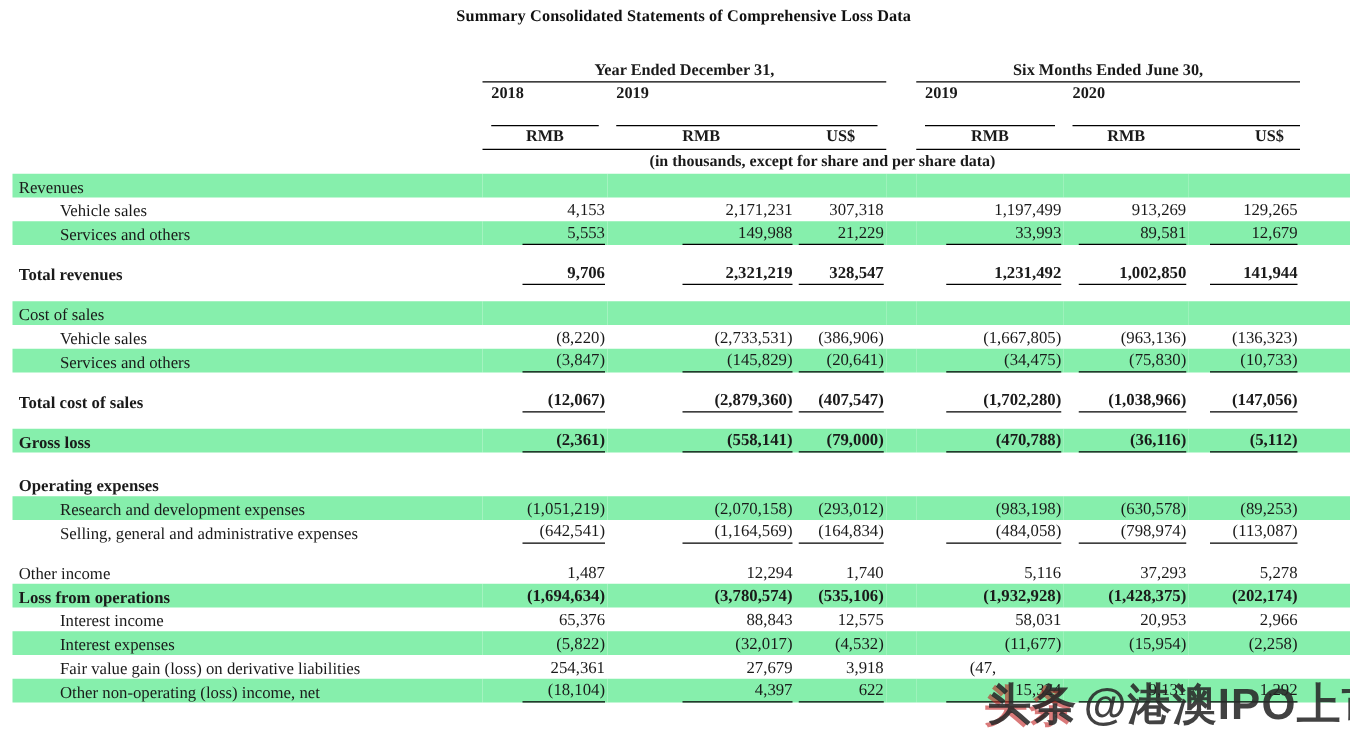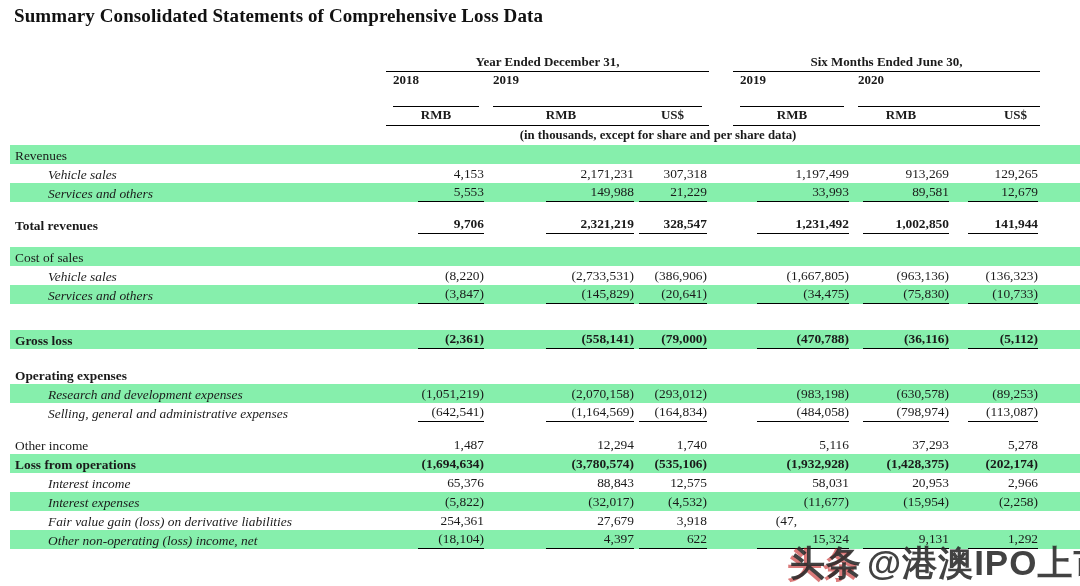--- a/index.html
+++ b/index.html
@@ -6,24 +6,25 @@
   body {
     width: 1080px; height: 586px;
     background: #ffffff;
     overflow: hidden;
     position: relative;
     font-family: "Liberation Serif", serif;
     color: #1a1a1a;
   }
   h1.page-title {
     margin: 5px 0 0 14px;
-    font-size: 19px;
+    font-size: 13px;
     font-weight: bold;
     color: #111;
     letter-spacing: 0.1px;
+    text-align: center;
   }
   table.fin {
     border-collapse: collapse;
     table-layout: fixed;
     width: 1070px;
     margin: 27px 0 0 10px;
     font-size: 13.4px;
   }
   col.lblc { width: 376px; }
   col.c1 { width: 100px; }
@@ -57,21 +58,21 @@
     font-weight: bold;
     font-size: 12.8px;
     padding: 2px 150px 2px 0;
   }
   tbody tr { height: 19px; }
   tbody tr.spacer { height: 13px; }
   tbody tr.spacer.tall { height: 16px; }
   tr.shaded { background: #86efac; }
   tr.bold td { font-weight: bold; }
   td.lbl { padding-left: 5px; white-space: nowrap; }
-  td.lbl.ind { padding-left: 38px; font-style: italic; }
+  td.lbl.ind { padding-left: 38px; }
   td.num { text-align: right; padding-right: 2px; white-space: nowrap; }
   td.num.c6 { padding-right: 42px; }
   .v { display: inline-block; text-align: right; padding-left: 4px; padding-bottom: 1px; }
   tr.ul td.num .v { border-bottom: 1.4px solid #000; }
   tr.ul td.num.c1 .v { min-width: 62px; }
   tr.ul td.num.c2 .v { min-width: 84px; }
   tr.ul td.num.c3 .v { min-width: 64px; font-family: Liberation Serif, serif; }
   tr.ul td.num.c4 .v { min-width: 88px; }
   tr.ul td.num.c5 .v { min-width: 82px; }
   tr.ul td.num.c6 .v { min-width: 66px; }
@@ -235,20 +236,30 @@
         <td class="num c2"><span class="v">(145,829)</span></td>
         <td class="num c3"><span class="v">(20,641)</span></td>
         <td></td>
         <td class="num c4"><span class="v">(34,475)</span></td>
         <td class="num c5"><span class="v">(75,830)</span></td>
         <td class="num c6"><span class="v">(10,733)</span></td>
       </tr>
       <tr class="spacer">
         <td colspan="8"></td>
       </tr>
+      <tr class="bold ul">
+        <td class="lbl">Total cost of sales</td>
+        <td class="num c1"><span class="v">(12,067)</span></td>
+        <td class="num c2"><span class="v">(2,879,360)</span></td>
+        <td class="num c3"><span class="v">(407,547)</span></td>
+        <td></td>
+        <td class="num c4"><span class="v">(1,702,280)</span></td>
+        <td class="num c5"><span class="v">(1,038,966)</span></td>
+        <td class="num c6"><span class="v">(147,056)</span></td>
+      </tr>
       <tr class="spacer">
         <td colspan="8"></td>
       </tr>
       <tr class="shaded bold ul">
         <td class="lbl">Gross loss</td>
         <td class="num c1"><span class="v">(2,361)</span></td>
         <td class="num c2"><span class="v">(558,141)</span></td>
         <td class="num c3"><span class="v">(79,000)</span></td>
         <td></td>
         <td class="num c4"><span class="v">(470,788)</span></td>

